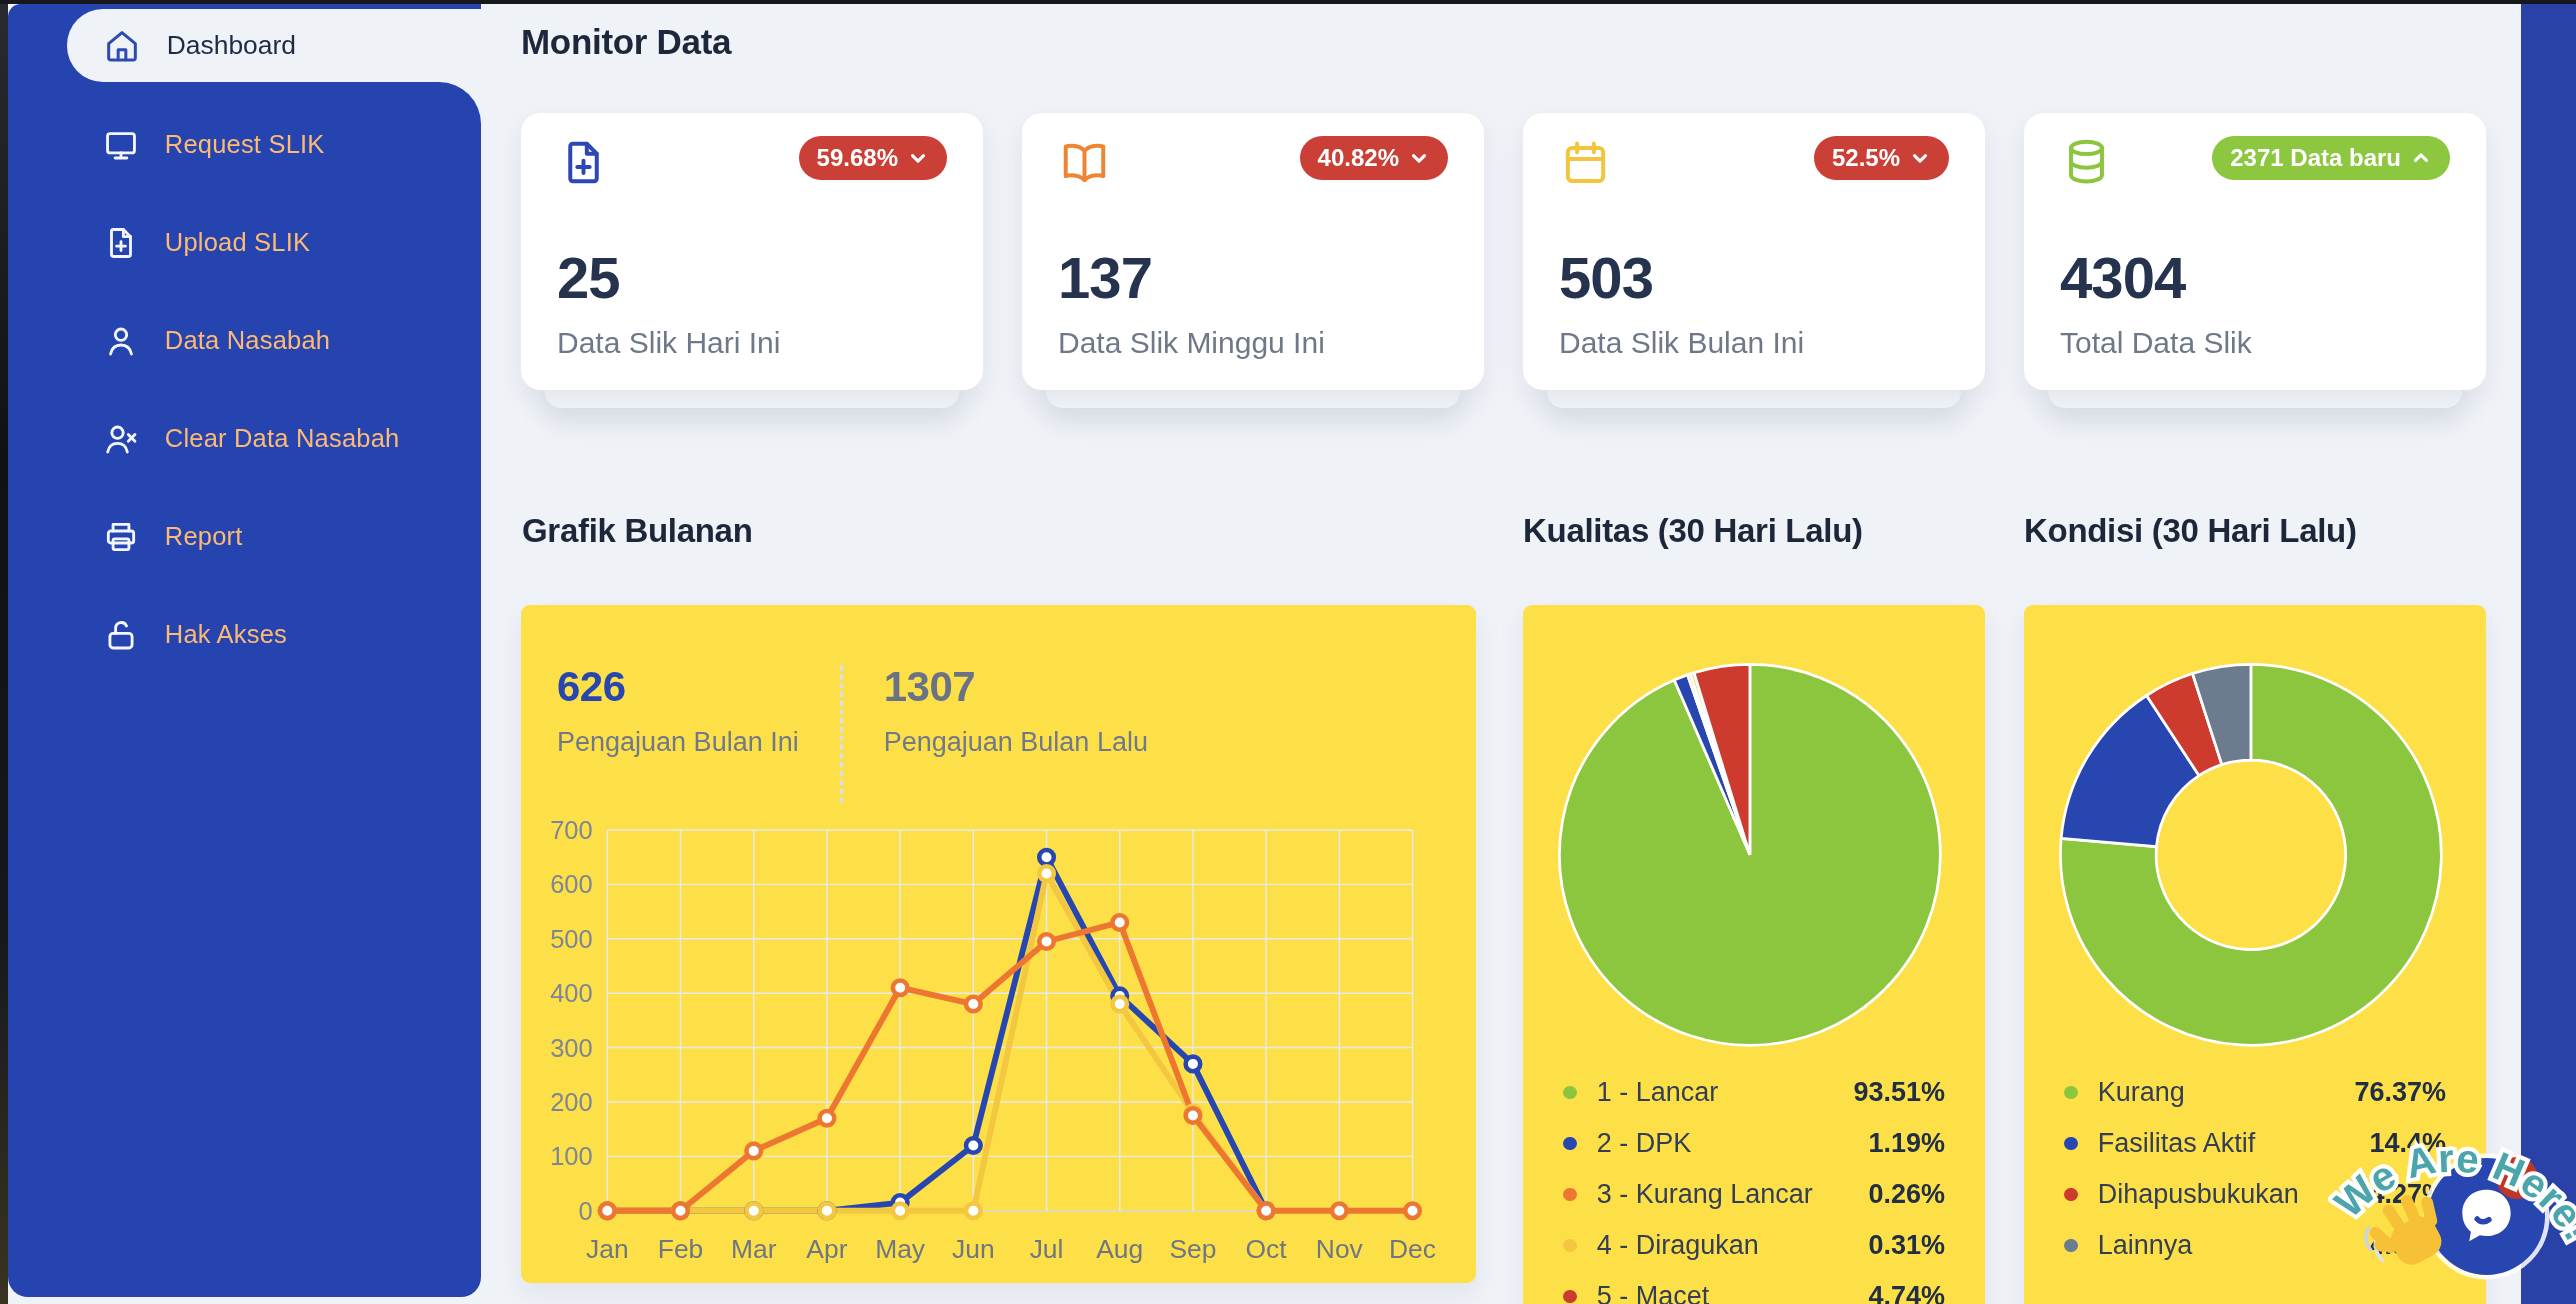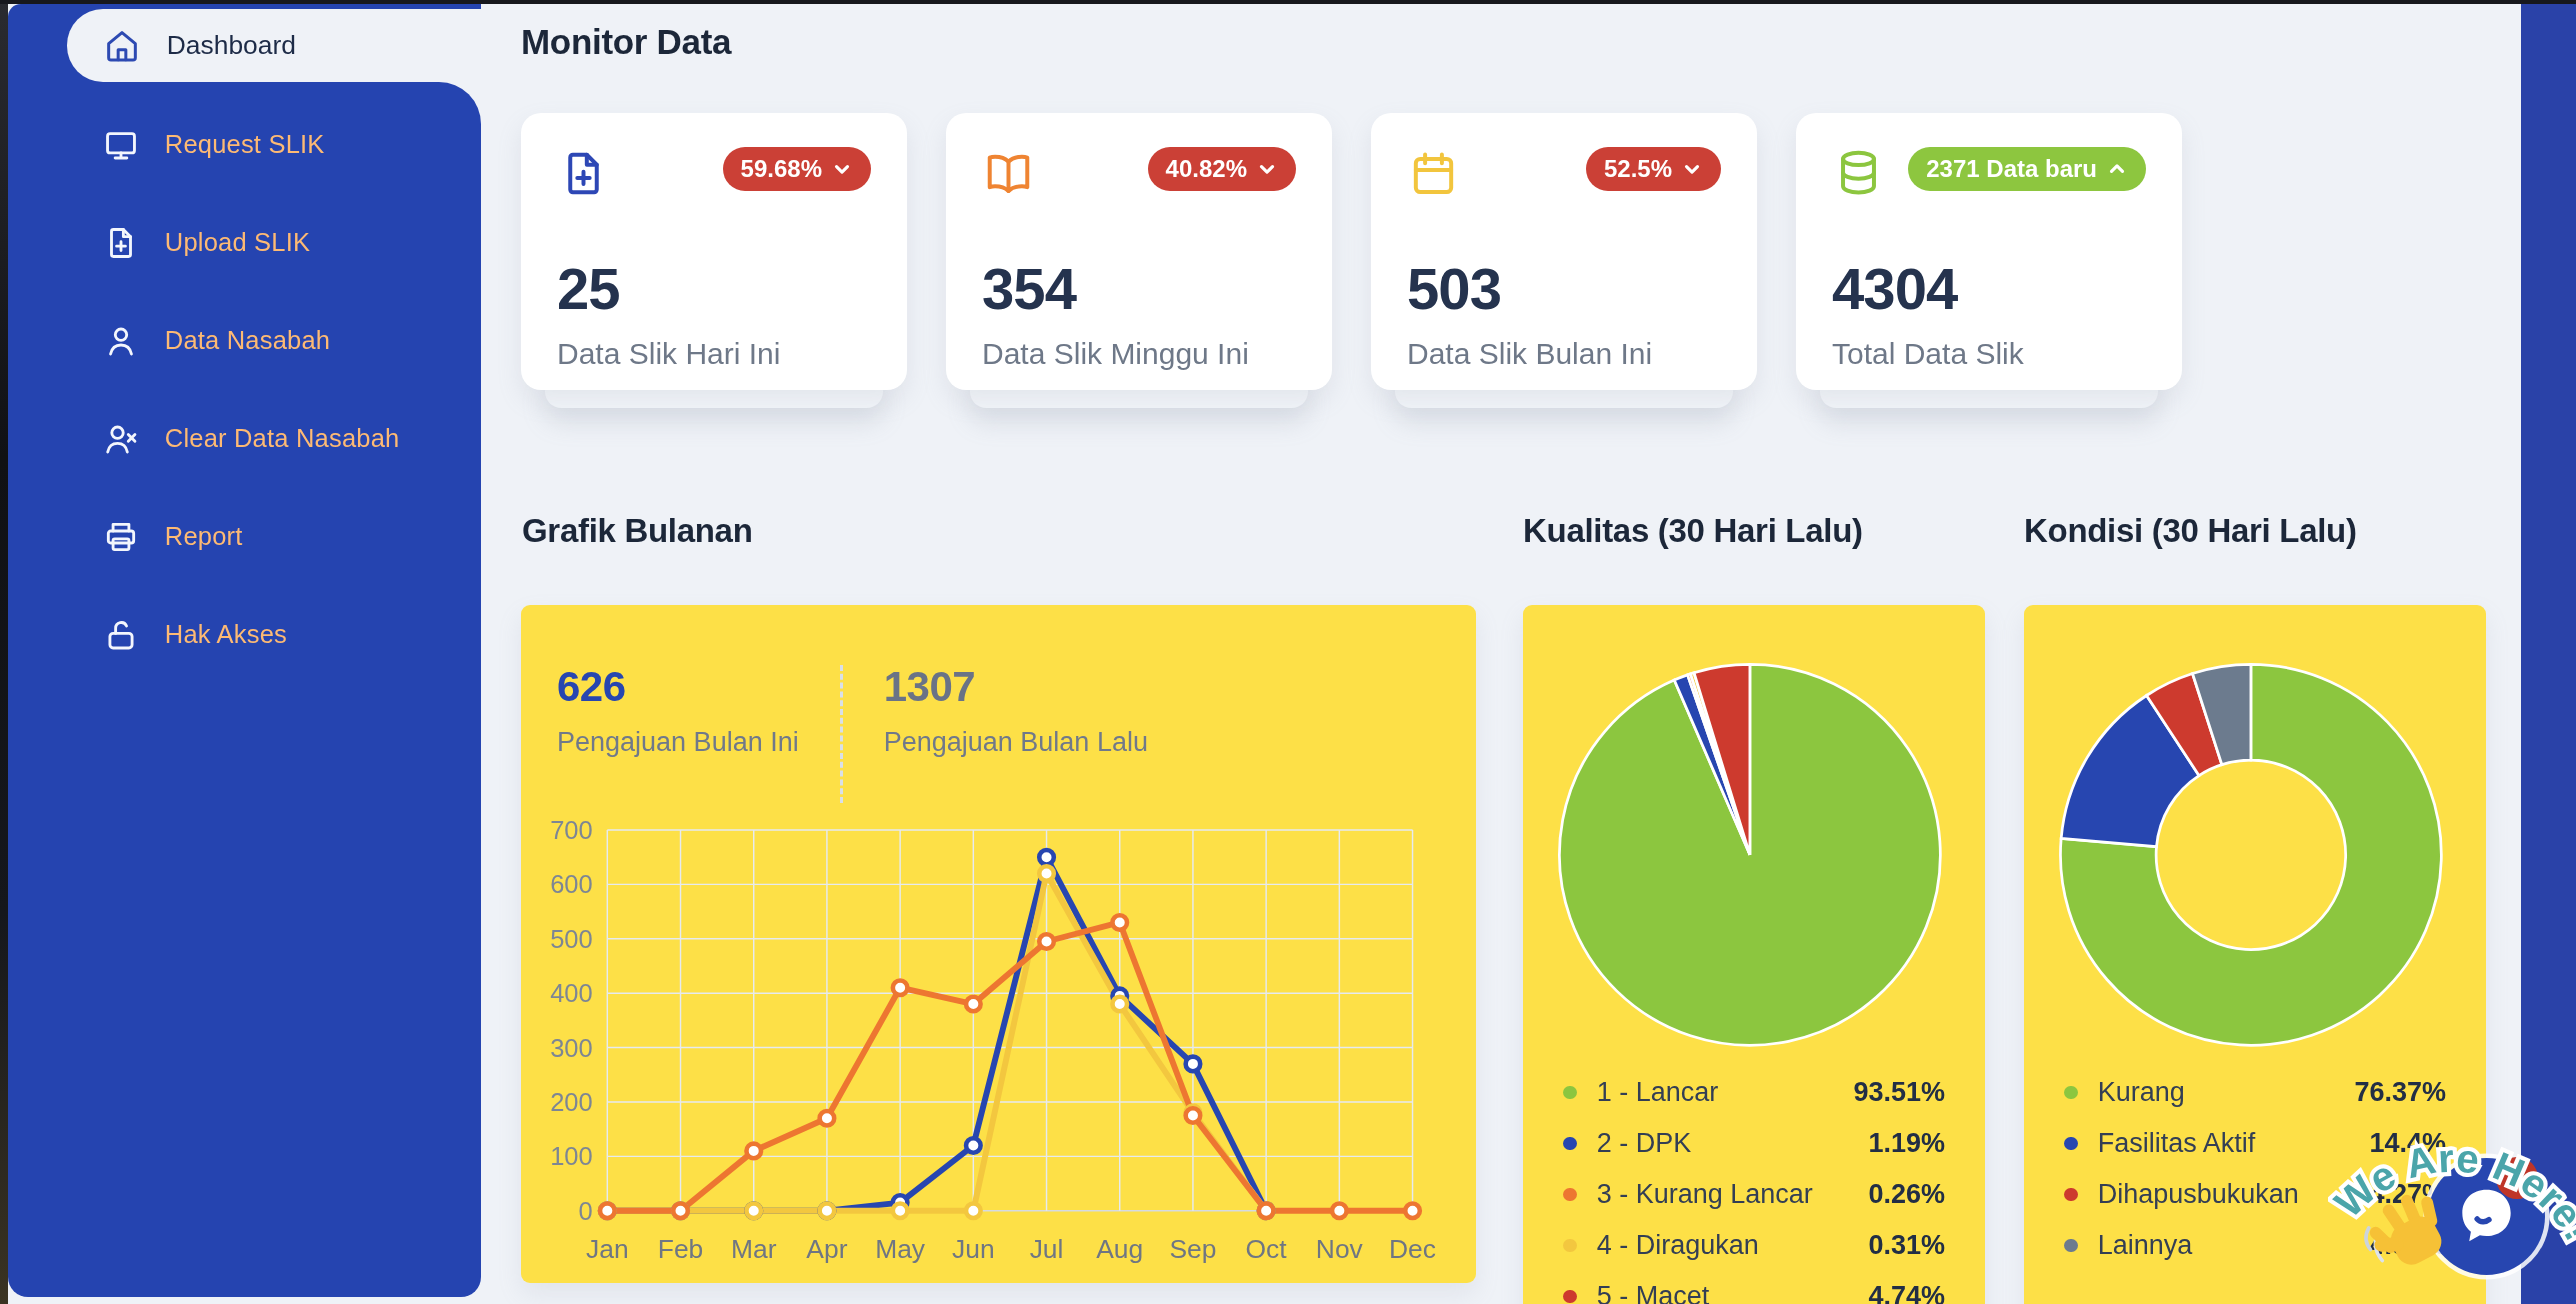--- a/index.html
+++ b/index.html
@@ -30,22 +30,22 @@
   .active-pill .nav-icon svg{width:40px;height:40px}
 
   
   .page-title{position:absolute;left:521px;top:22px;font-size:35px;font-weight:700;color:#1c2739;letter-spacing:-0.3px;z-index:5}
   .section-title{position:absolute;font-size:33px;font-weight:700;color:#1c2739;letter-spacing:-0.3px;z-index:5}
   #title-monthly{left:522px;top:512px}
   #title-kualitas{left:1523px;top:512px}
   #title-kondisi{left:2024px;top:512px}
 
   .cards-row{position:absolute;left:521px;top:113px;display:flex;gap:39px;z-index:5}
-  .stat-card{position:relative;width:386px;height:277px;background:#fff;border-radius:20px;
-    box-shadow:0 11px 24px rgba(140,152,170,.16);padding:34px 36px;box-sizing:border-box}
+  .stat-card{position:relative;width:462px;height:277px;background:#fff;border-radius:20px;
+    box-shadow:0 11px 24px rgba(140,152,170,.16);padding:23px 36px;box-sizing:border-box}
   .stat-card::after{content:"";position:absolute;left:24px;right:24px;bottom:-18px;height:38px;
     background:#f3f6fa;border-radius:16.4px;z-index:-1;box-shadow:0 14.6px 24px rgba(140,152,170,.22)}
   .stat-top{display:flex;justify-content:space-between;align-items:flex-start}
   .card-icon svg{width:53px;height:53px}
   .badge{display:inline-flex;align-items:center;gap:9px;padding:8.2px 18px;border-radius:910px;
     color:#fff;font-size:24px;font-weight:700;cursor:pointer}
   .badge svg{width:22px;height:22px}
   .stat-value{margin-top:52px;font-size:58px;font-weight:700;color:#25334e;letter-spacing:-0.9px}
   .stat-label{margin-top:14.6px;font-size:30px;color:#6e7888}
 
@@ -187,21 +187,21 @@
           </svg></span>
         <span class="badge" style="background:#cb4036">
           <span>40.82%</span>
           <span style="display:inline-flex">
             <svg viewBox="0 0 24 24" fill="none" stroke="currentColor" stroke-width="3.4" stroke-linecap="round" stroke-linejoin="round">
               <path d="M6 9.5l6 6 6-6"></path>
             </svg>
           </span>
         </span>
       </div>
-      <div class="stat-value">354</div>
+      <div class="stat-value">137</div>
       <div class="stat-label">Data Slik Minggu Ini</div>
     </div>
     <div class="stat-card">
       <div class="stat-top">
         <span class="card-icon" style="color:#f2c53d"><svg viewBox="0 0 24 24" fill="none" stroke="currentColor" stroke-width="1.8" stroke-linecap="round" stroke-linejoin="round">
             <rect x="4" y="5.4" width="16" height="15" rx="2"></rect>
             <path d="M8.2 3.4v4M15.8 3.4v4M4 10.4h16"></path>
           </svg></span>
         <span class="badge" style="background:#cb4036">
           <span>52.5%</span>

